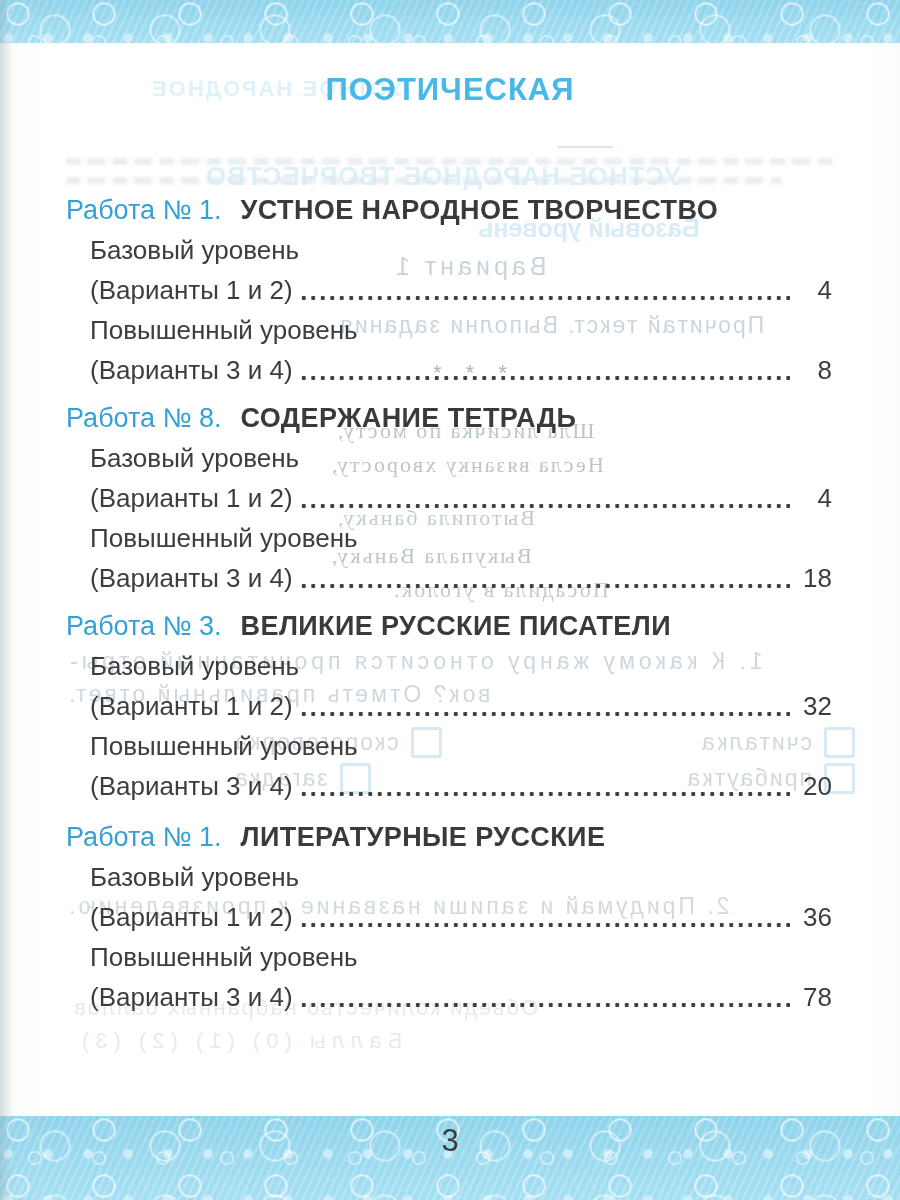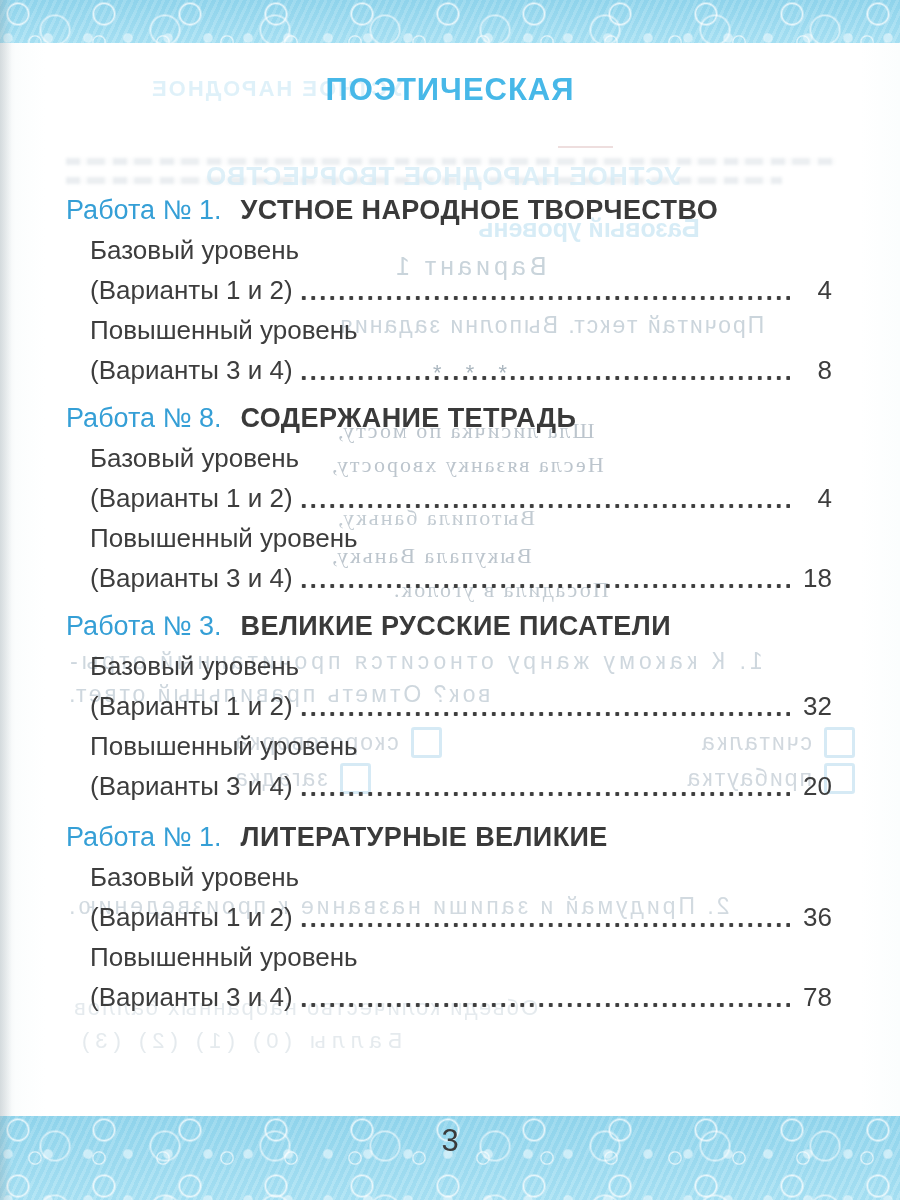--- a/index.html
+++ b/index.html
@@ -178,21 +178,21 @@
       <div class="entry-name">Повышенный уровень</div>
       <div class="toc-line">
         <span>(Варианты 3 и 4)</span>
         <span class="dots"></span>
         <span class="pnum">20</span>
       </div>
     </section>
 
     <section>
       <div class="sec-head gap2">
-        <span class="sec-num">Работа № 1.</span><span class="sec-title">ЛИТЕРАТУРНЫЕ ВЕЛИКИЕ</span>
+        <span class="sec-num">Работа № 1.</span><span class="sec-title">ЛИТЕРАТУРНЫЕ РУССКИЕ</span>
       </div>
       <div class="entry-name">Базовый уровень</div>
       <div class="toc-line">
         <span>(Варианты 1 и 2)</span>
         <span class="dots"></span>
         <span class="pnum">36</span>
       </div>
       <div class="entry-name">Повышенный уровень</div>
       <div class="toc-line">
         <span>(Варианты 3 и 4)</span>

